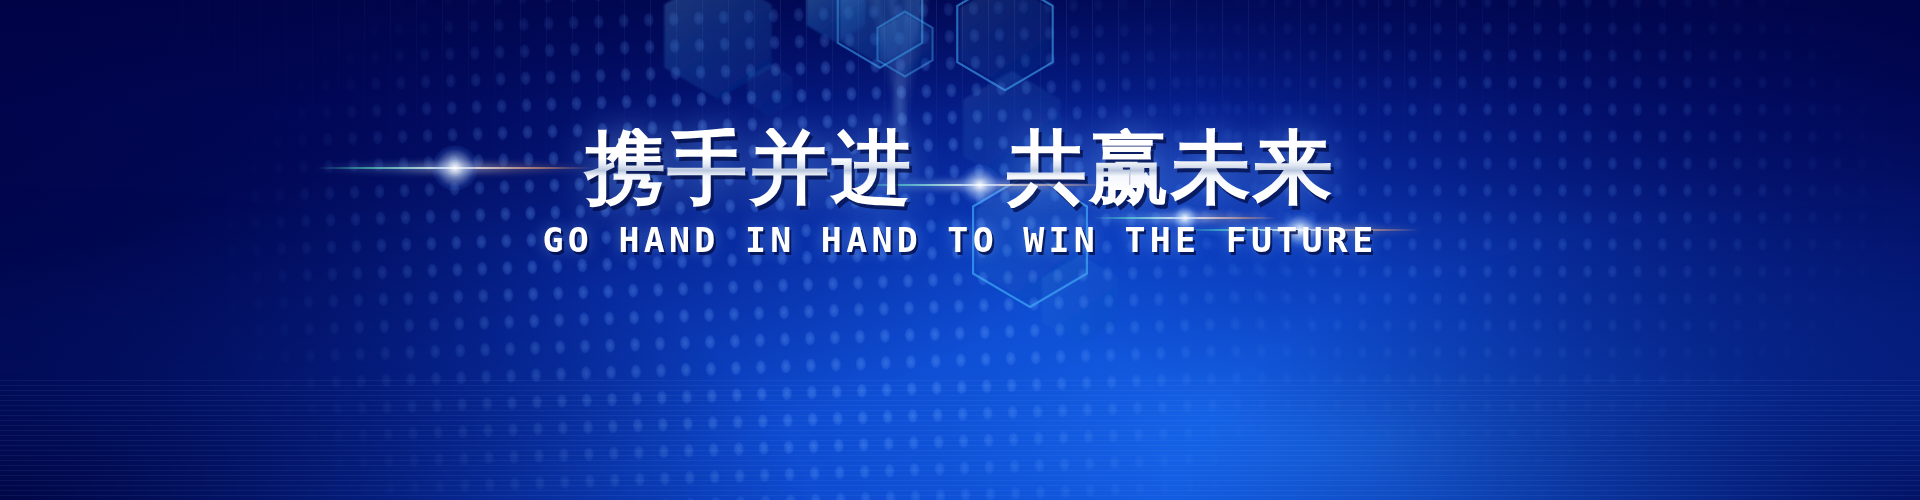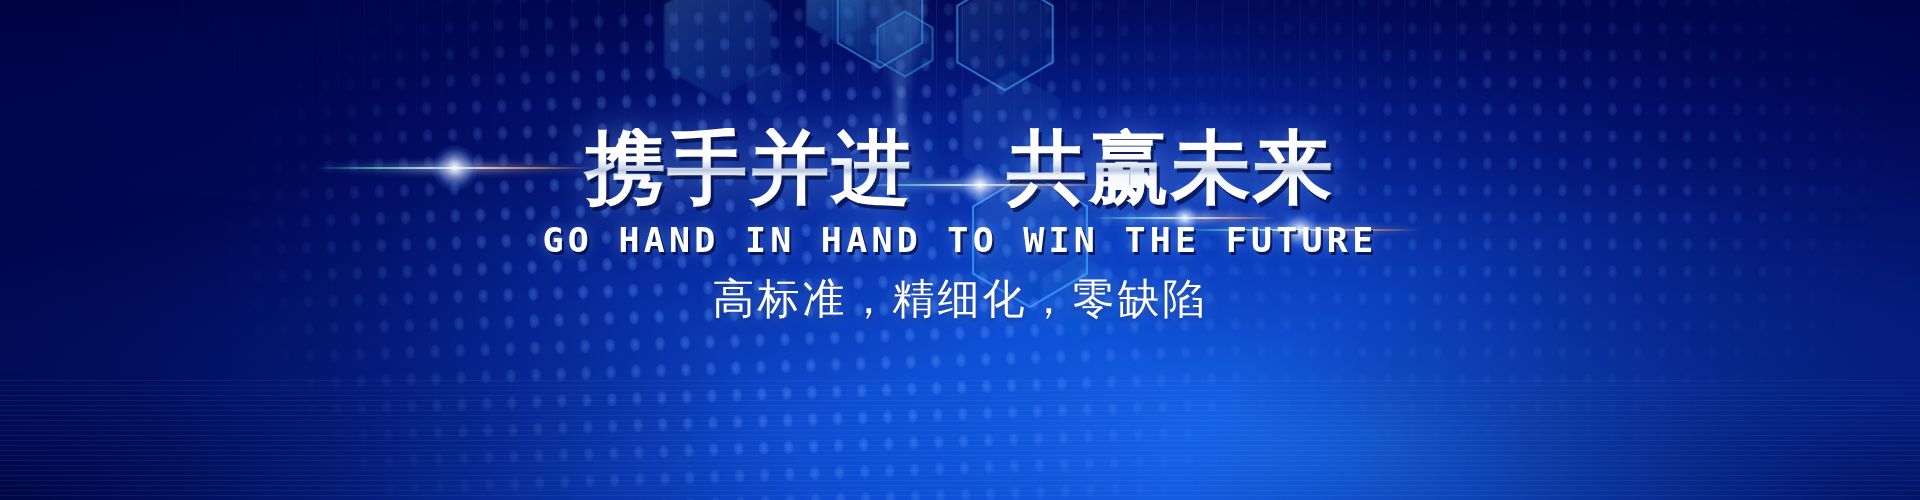--- a/index.html
+++ b/index.html
@@ -675,16 +675,15 @@
   <div class="content">
 
     <div class="title-cn">
       <span>携手并进</span>
       <span class="title-gap"></span>
       <span>共赢未来</span>
     </div>
 
     <div class="subtitle-en">GO HAND IN HAND TO WIN THE FUTURE</div>
 
-    <div class="tagline-cn">高标准，精细化，零缺陷</div>
 
   </div>
 </div>
 
 </body></html>

